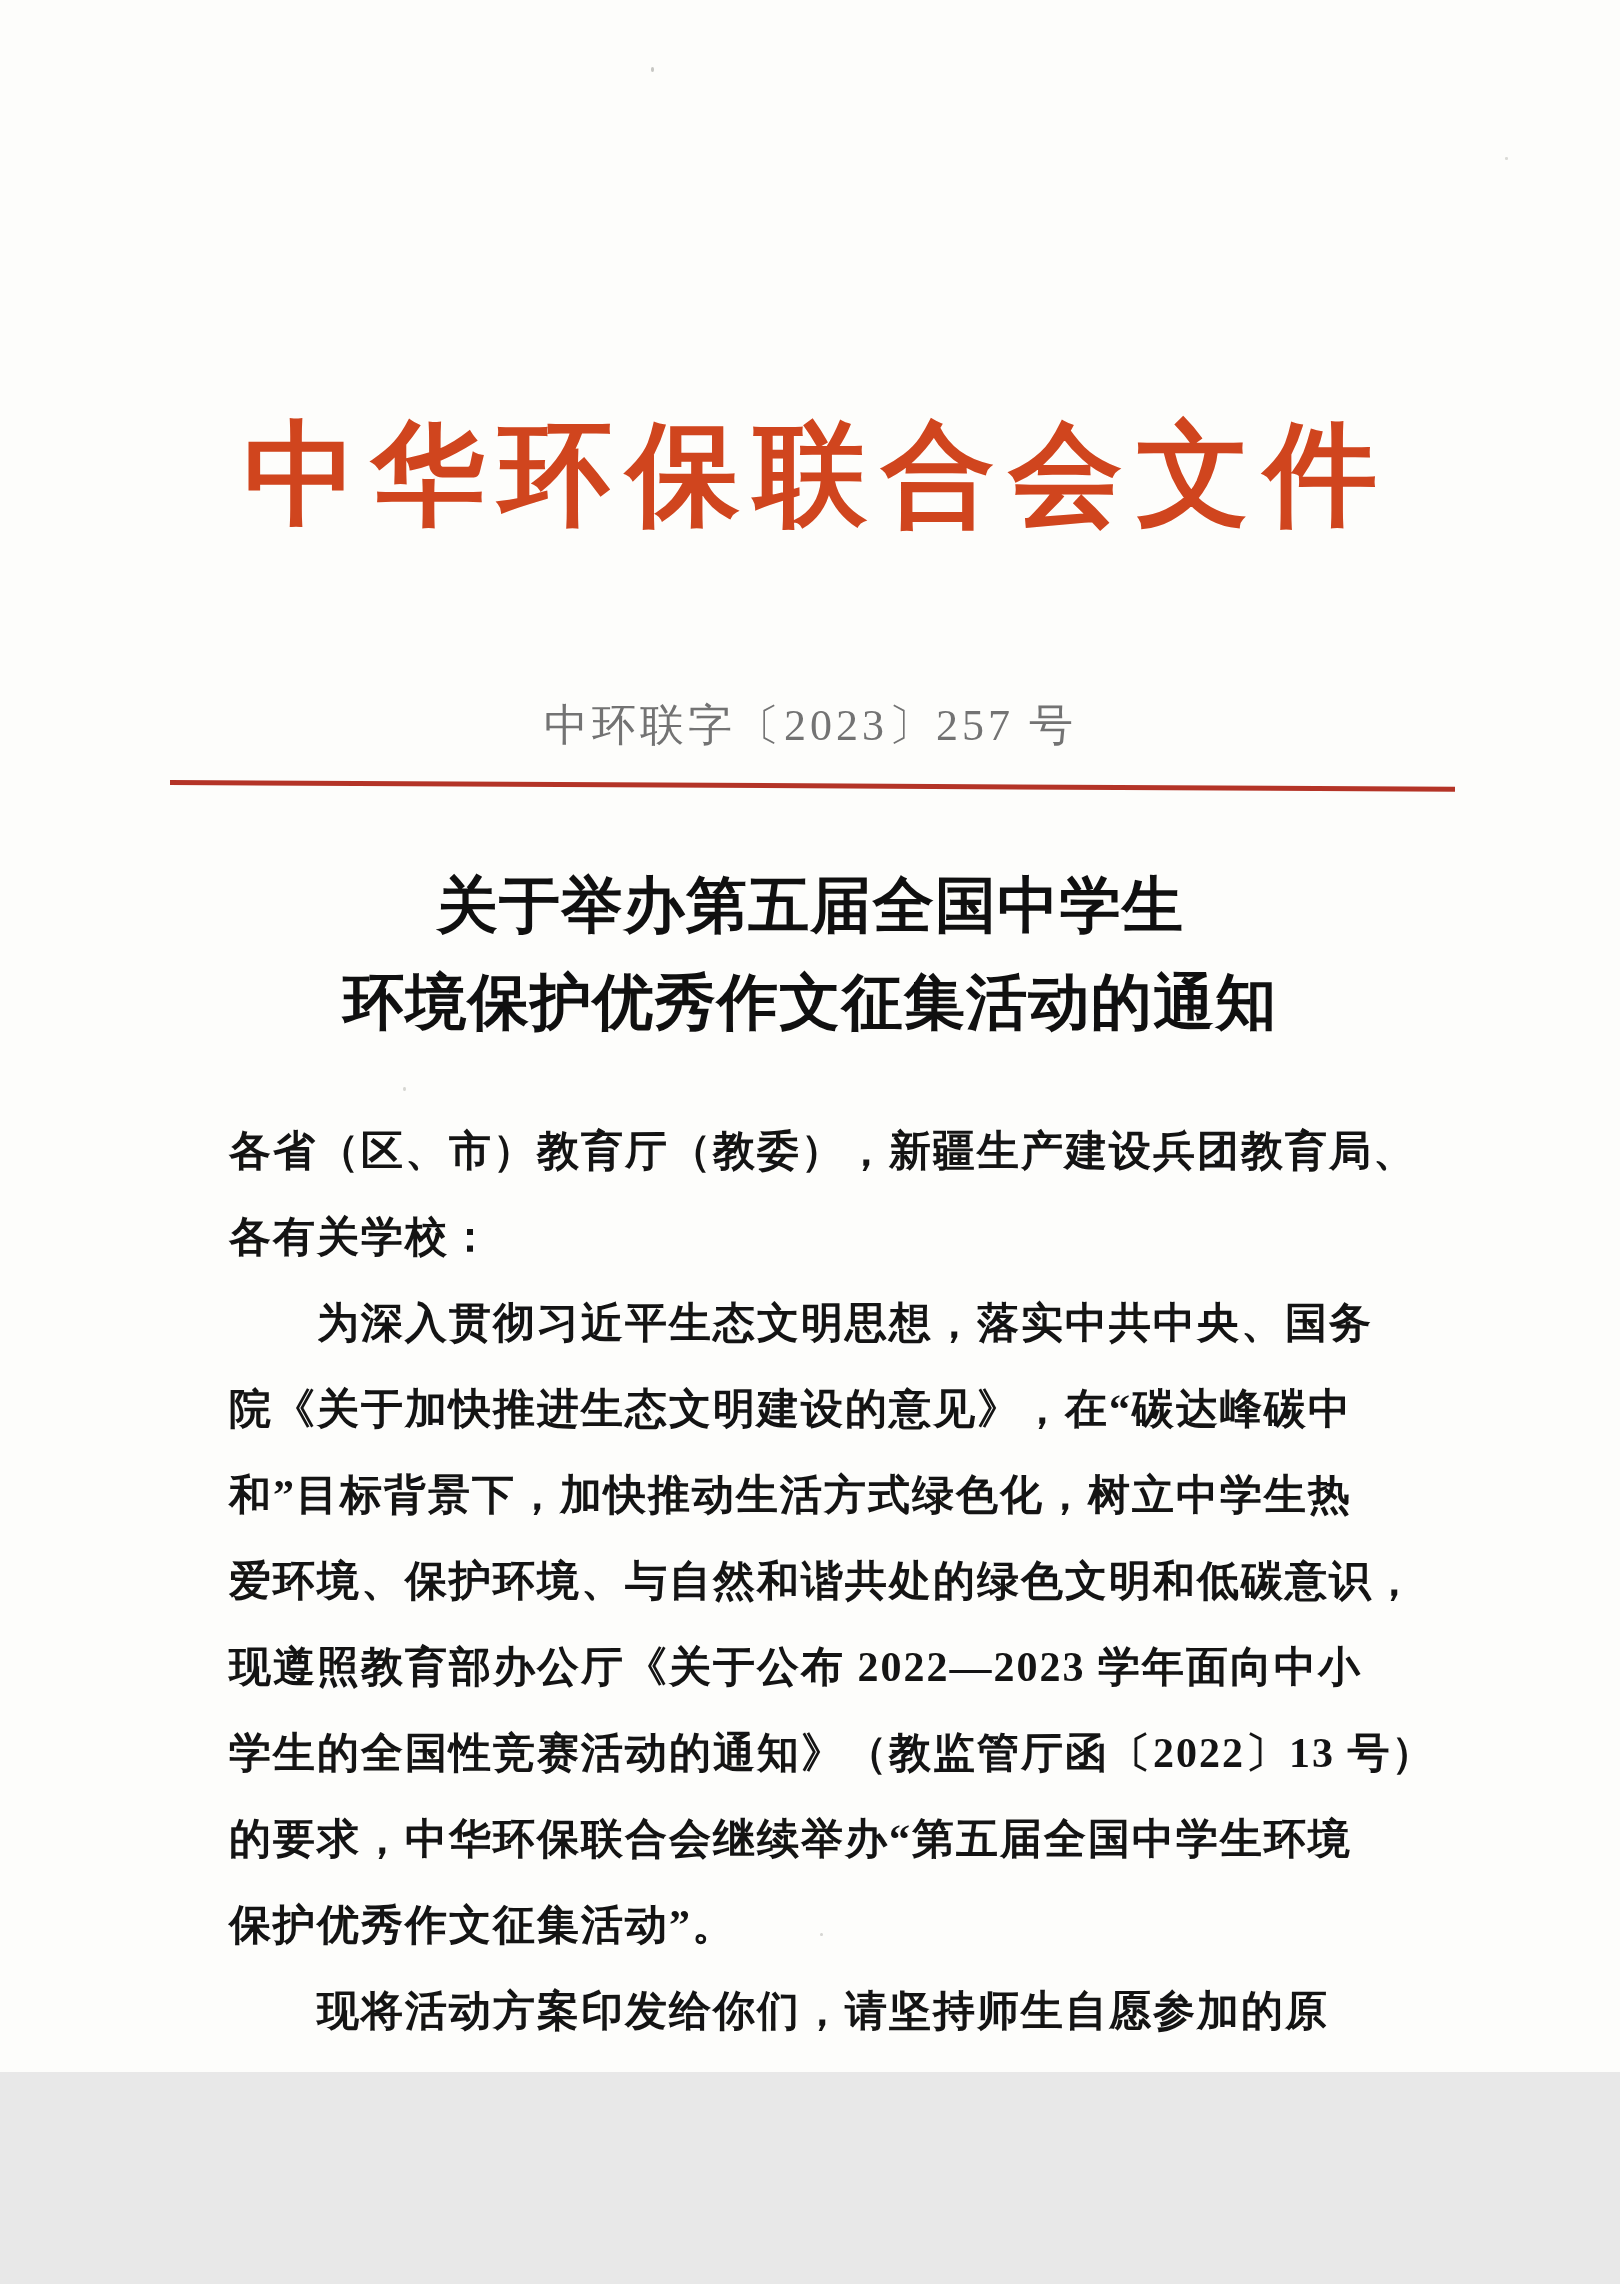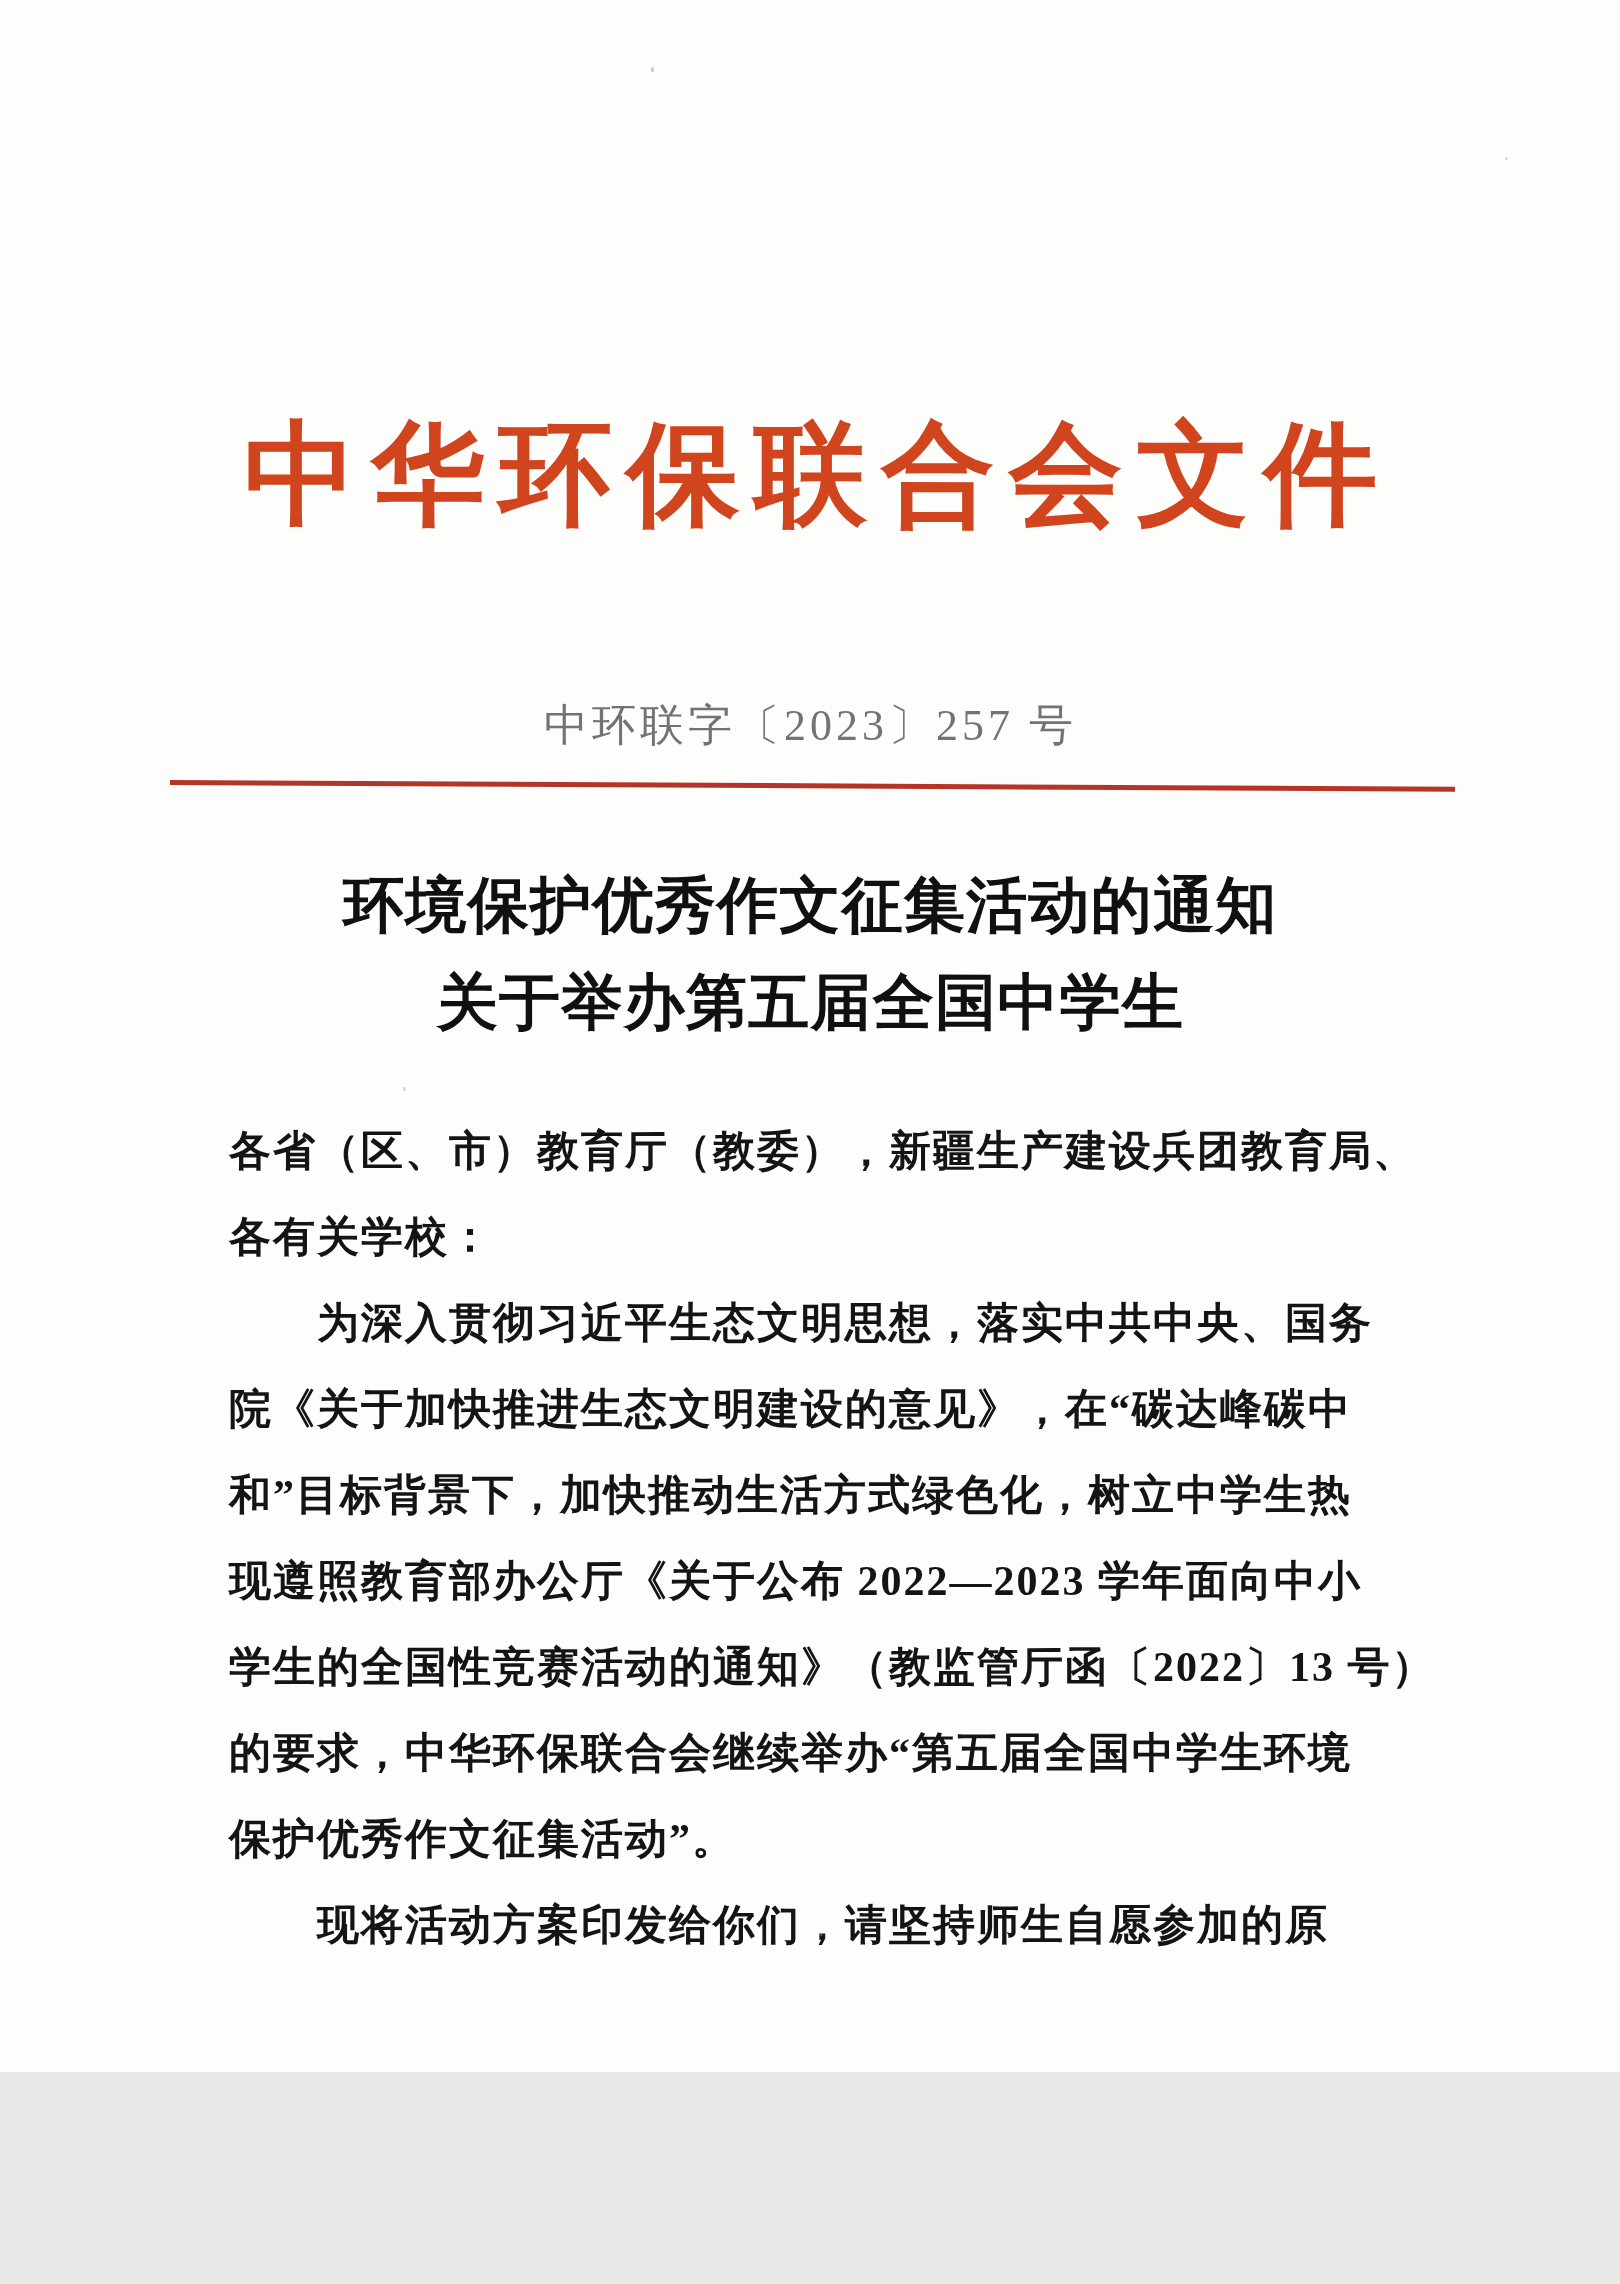--- a/index.html
+++ b/index.html
@@ -110,30 +110,31 @@
 
 <div class="page">
 
   <div class="org-header">中华环保联合会文件</div>
 
   <div class="doc-number">中环联字〔2023〕257 号</div>
 
   <div class="red-line"></div>
 
   <div class="notice-title">
+    <div>关于举办第五届全国中学生</div>
     <div>环境保护优秀作文征集活动的通知</div>
-    <div>关于举办第五届全国中学生</div>
   </div>
 
   <div class="body-text">
     <div class="body-line">各省（区、市）教育厅（教委），新疆生产建设兵团教育局、</div>
     <div class="body-line">各有关学校：</div>
     <div class="body-line indent">为深入贯彻习近平生态文明思想，落实中共中央、国务</div>
     <div class="body-line">院《关于加快推进生态文明建设的意见》，在“碳达峰碳中</div>
     <div class="body-line">和”目标背景下，加快推动生活方式绿色化，树立中学生热</div>
+    <div class="body-line">爱环境、保护环境、与自然和谐共处的绿色文明和低碳意识，</div>
     <div class="body-line">现遵照教育部办公厅《关于公布 2022—2023 学年面向中小</div>
     <div class="body-line">学生的全国性竞赛活动的通知》（教监管厅函〔2022〕13 号）</div>
     <div class="body-line">的要求，中华环保联合会继续举办“第五届全国中学生环境</div>
     <div class="body-line">保护优秀作文征集活动”。</div>
     <div class="body-line indent">现将活动方案印发给你们，请坚持师生自愿参加的原</div>
   </div>
 
   <div class="page-num">— 1 —</div>
 
   <div class="speck s1"></div>

